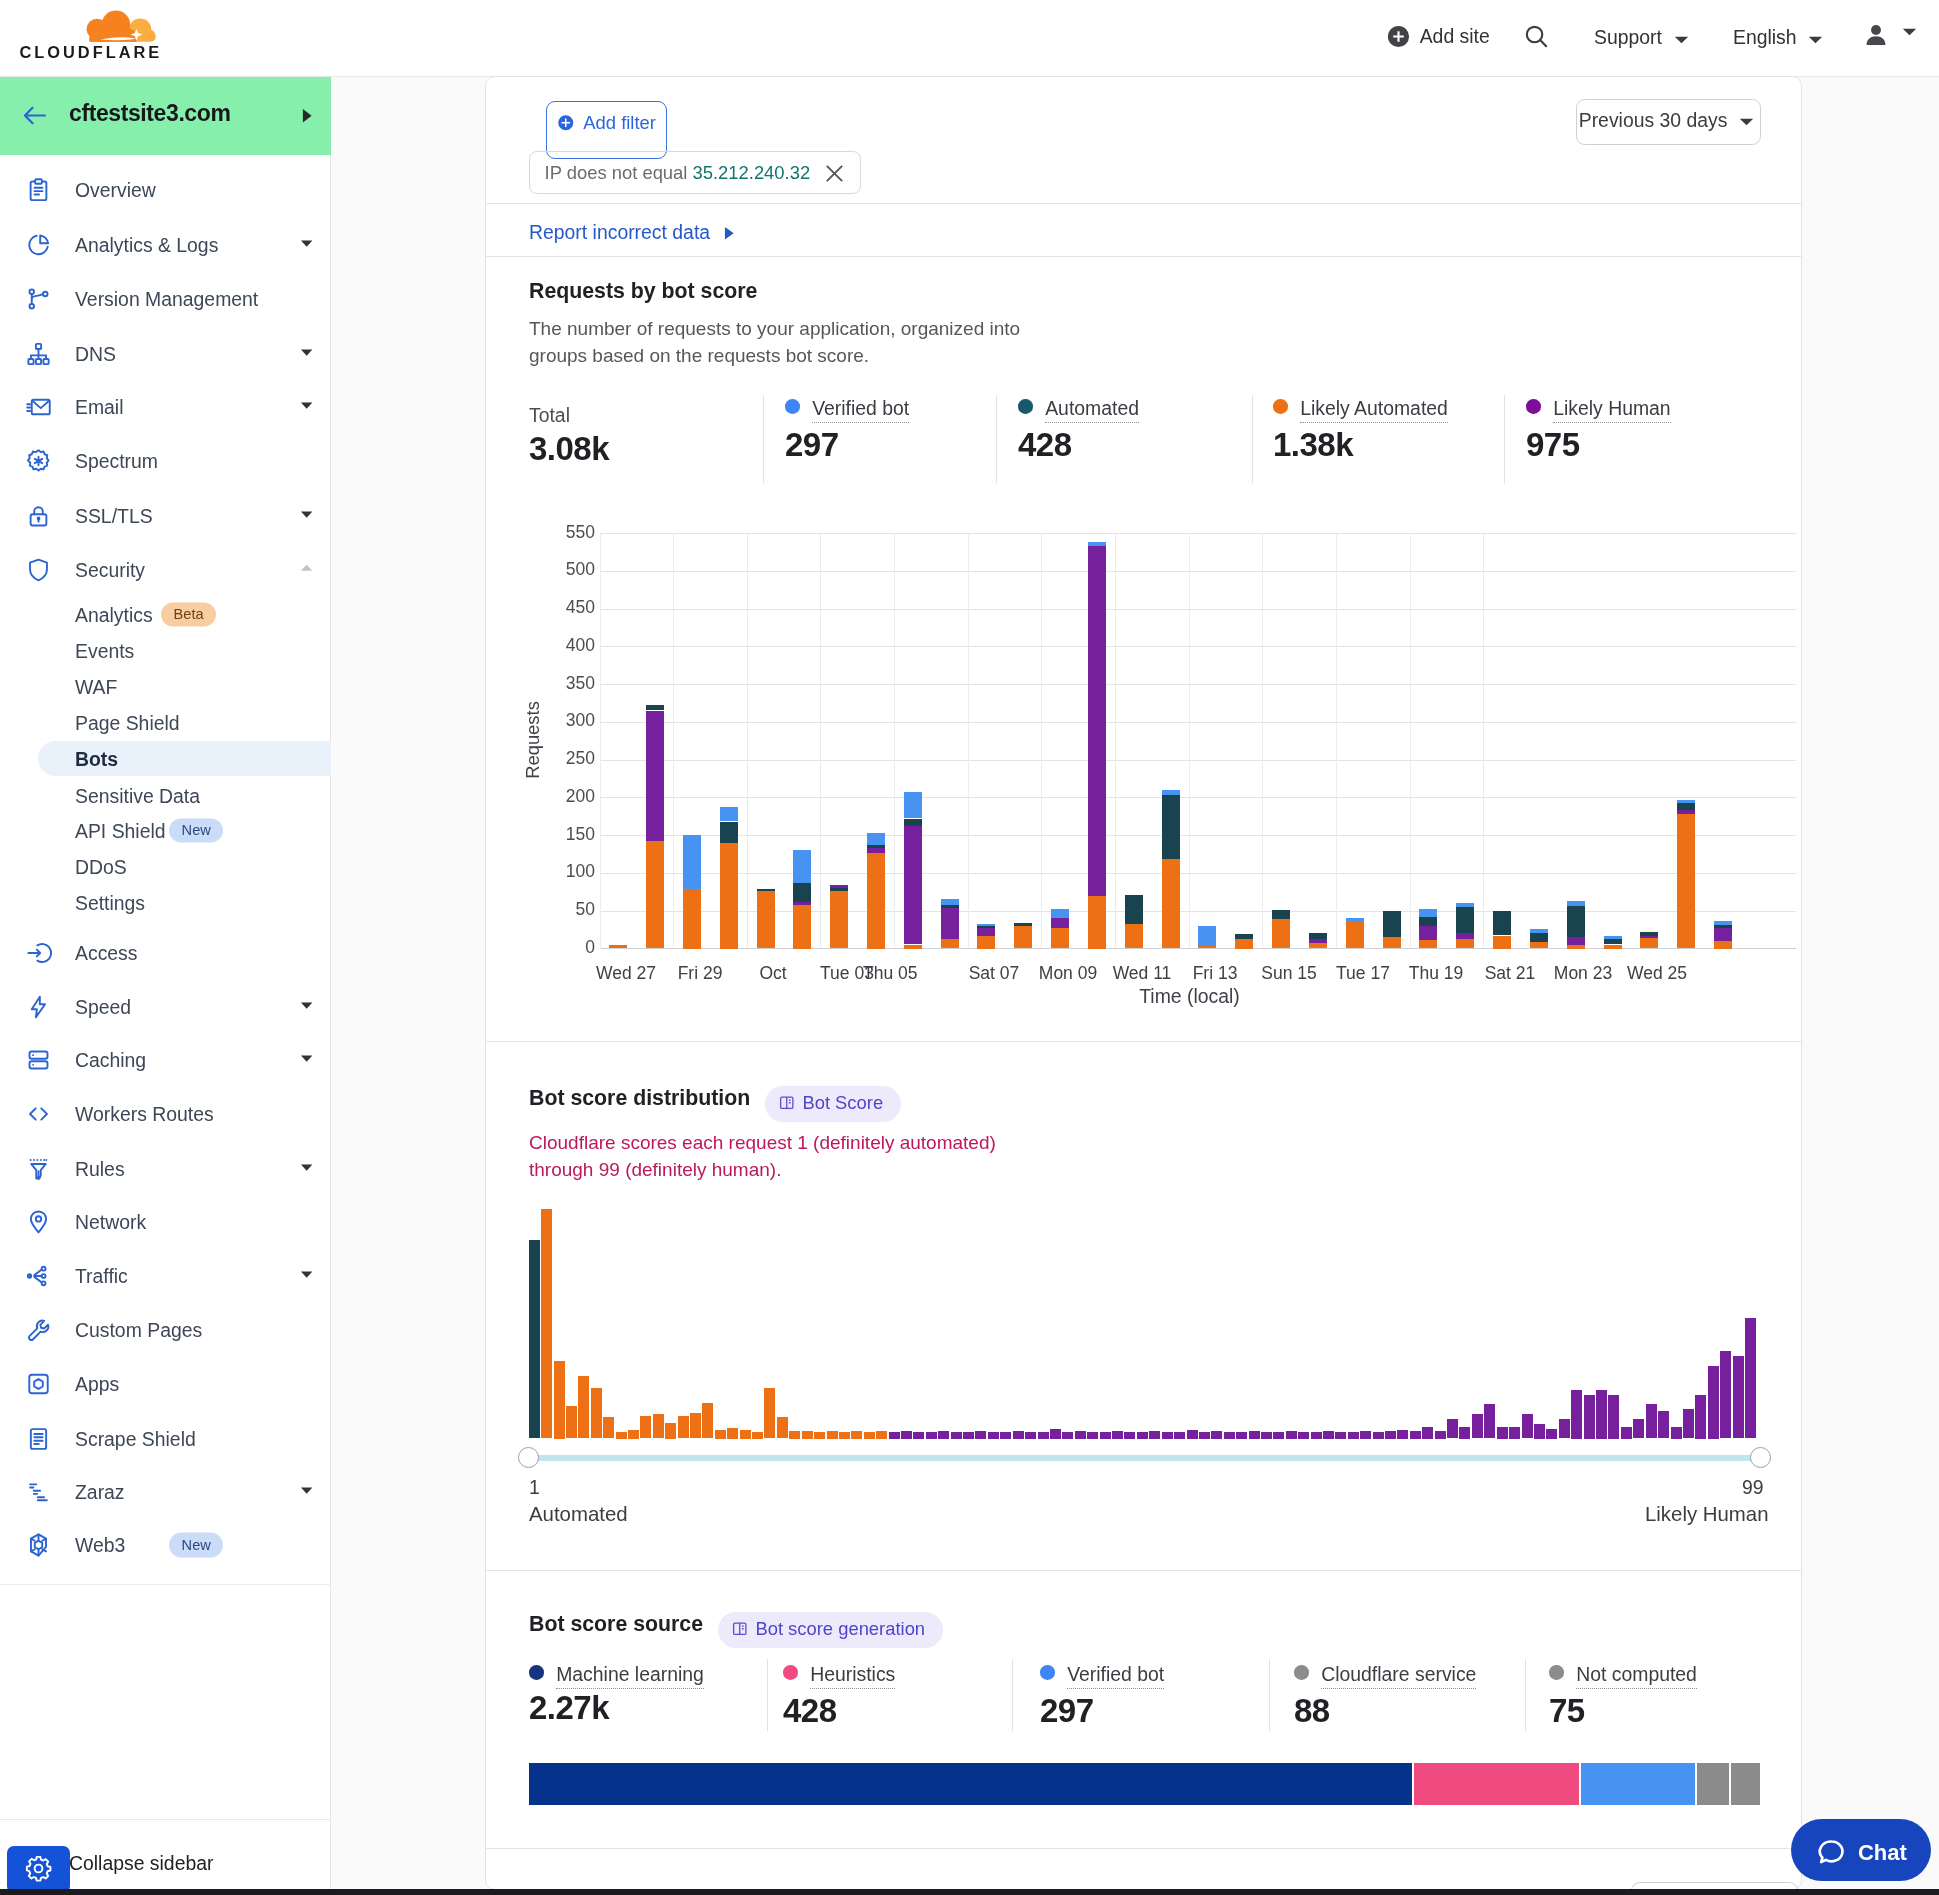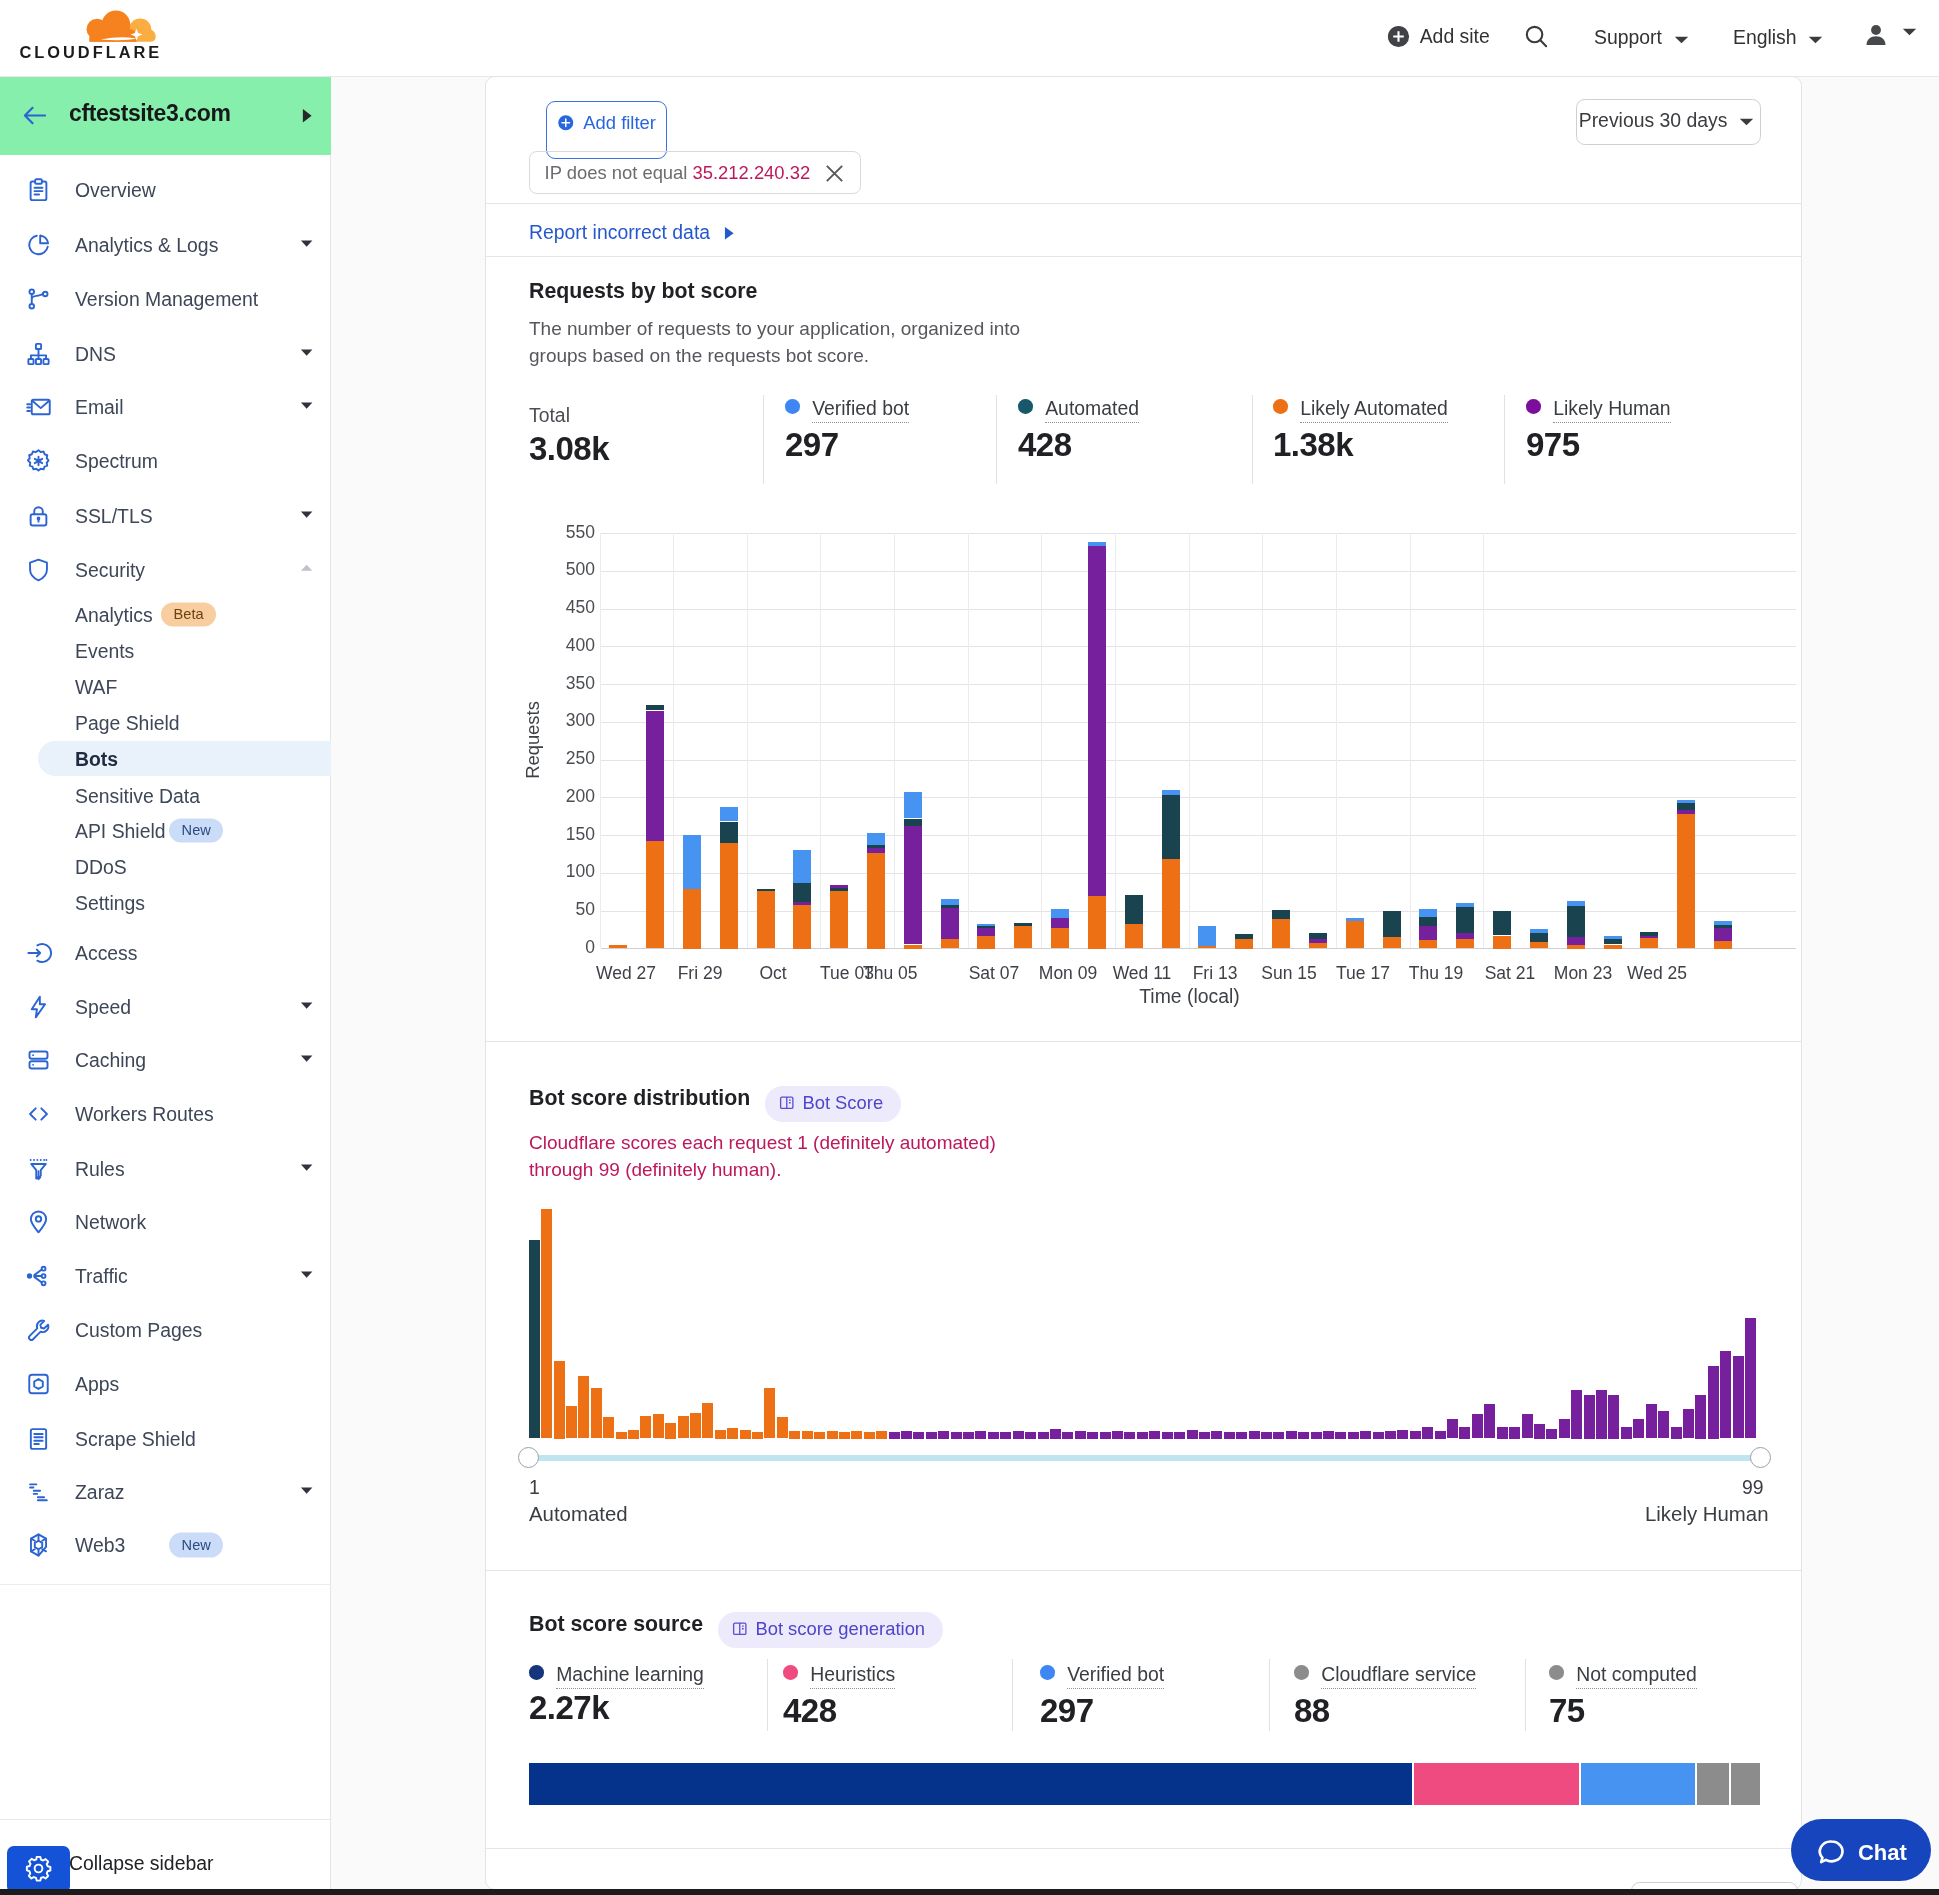--- a/index.html
+++ b/index.html
@@ -330,21 +330,21 @@
       </svg></div>
   <div class="abs" style="left:69px;top:32px;font-size:19.4px;color:#202225">Collapse sidebar</div>
 </div>
 
 <div class="abs" style="left:485px;top:76px;width:1317px;height:1814px;background:#fff;border:1px solid #e3e3e5;border-radius:9.7px">
 
   <div class="abs" style="left:60px;top:24px;width:121px;height:58px;border:1.9px solid #3b72dd;border-radius:9px;text-align:center;padding-top:9.7px;font-size:18.4px;color:#2766df;white-space:nowrap"><svg width="17.5" height="17.5" viewBox="0 0 28 28" style="vertical-align:-2.9px;margin-right:8.7px" xmlns="http://www.w3.org/2000/svg">
         <circle cx="14" cy="14" r="12" fill="#2766df"></circle>
         <path d="M14 8v12M8 14h12" stroke="#fff" stroke-width="2.4" stroke-linecap="round"></path>
       </svg>Add filter</div>
-  <div class="abs" style="left:43px;top:74px;height:43px;border:1px solid #d9d9db;border-radius:7.8px;padding:9.7px 14.6px 0 14.6px;font-size:18.4px;color:#6a6c70;white-space:nowrap">IP does not equal <span style="color:#be185d">35.212.240.32</span><svg width="23" height="23" viewBox="0 0 24 24" style="vertical-align:-5.8px;margin-left:12.6px" xmlns="http://www.w3.org/2000/svg">
+  <div class="abs" style="left:43px;top:74px;height:43px;border:1px solid #d9d9db;border-radius:7.8px;padding:9.7px 14.6px 0 14.6px;font-size:18.4px;color:#6a6c70;white-space:nowrap">IP does not equal <span style="color:#0f766e">35.212.240.32</span><svg width="23" height="23" viewBox="0 0 24 24" style="vertical-align:-5.8px;margin-left:12.6px" xmlns="http://www.w3.org/2000/svg">
         <path d="M4 4l16 16M20 4L4 20" stroke="#55575b" stroke-width="2"></path>
       </svg></div>
   <div class="abs" style="left:1090px;top:22px;width:185px;height:46px;border:1.9px solid #cfcfd1;border-radius:8.7px;padding-top:8.7px;text-align:center;font-size:19.4px;color:#3a3c3f;white-space:nowrap">Previous 30 days<svg width="23" height="23" viewBox="0 0 24 24" style="vertical-align:-6.8px;margin-left:7.8px" xmlns="http://www.w3.org/2000/svg">
         <path d="M5 9 12 16 19 9z" fill="#3a3c3f"></path>
       </svg></div>
 
   <div class="abs" style="left:0;top:126px;width:1315px;height:1px;background:#e5e5e7"></div>
 
   <div class="abs" style="left:43px;top:144px;font-size:19.4px;color:#2458cc">Report incorrect data<svg width="14.6" height="18.4" viewBox="0 0 15 19" style="vertical-align:-2.9px;margin-left:11.6px" xmlns="http://www.w3.org/2000/svg">
         <path d="M3 3l9 6.5-9 6.5z" fill="#2458cc"></path>

